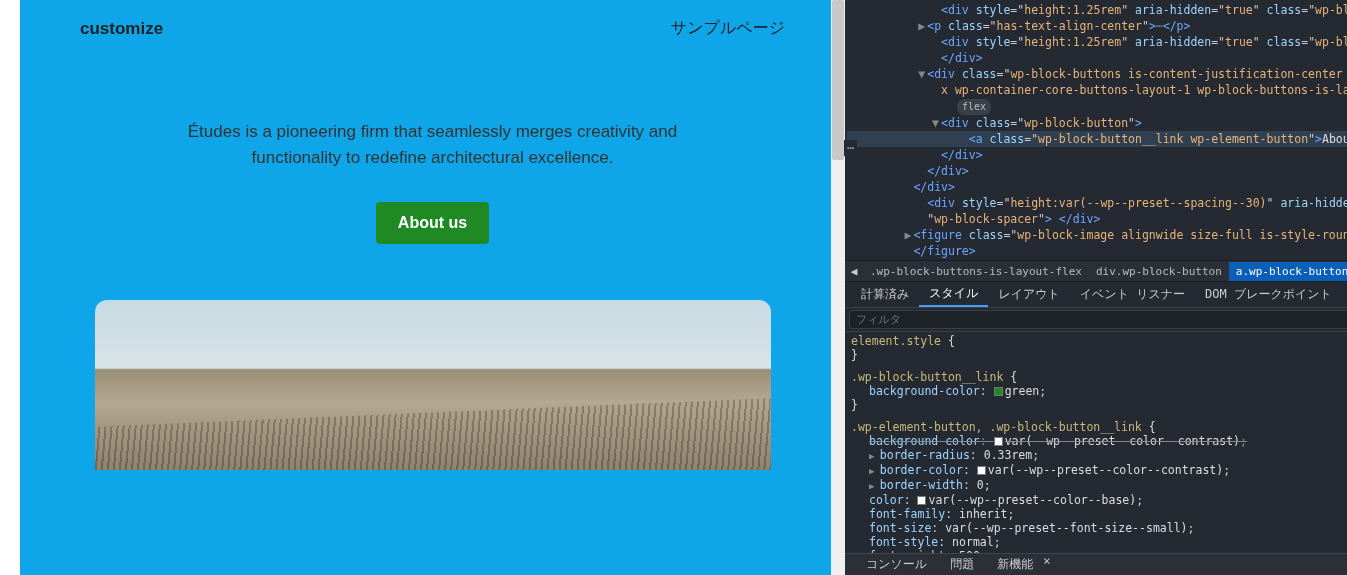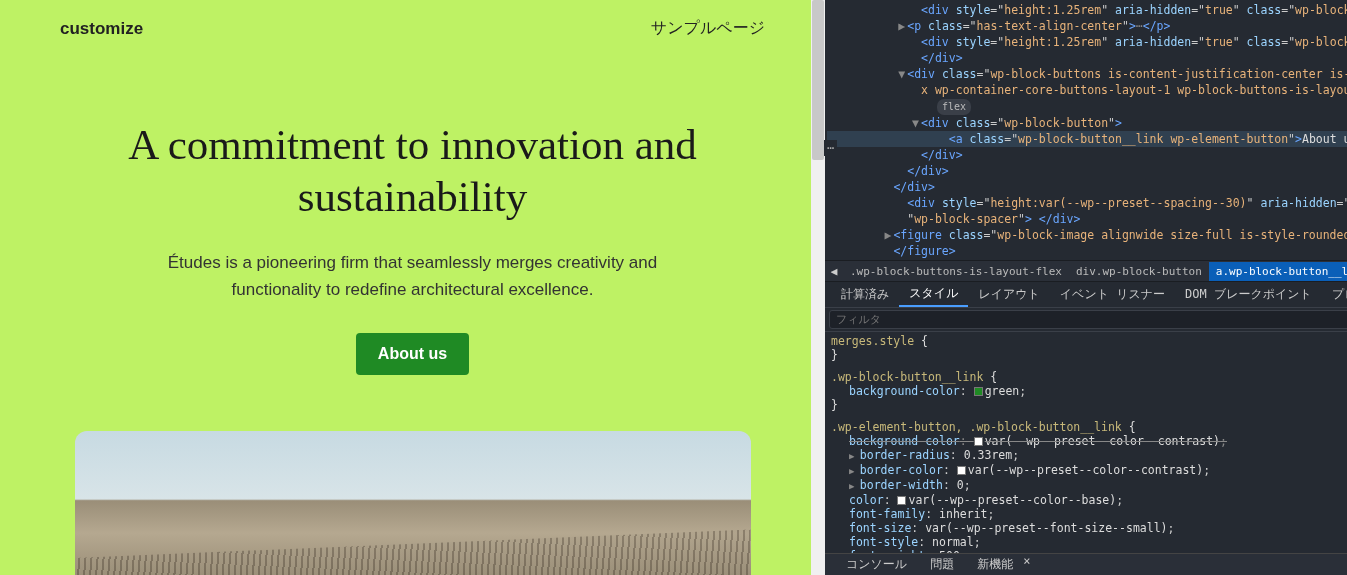--- a/index.html
+++ b/index.html
@@ -1,18 +1,18 @@
 <!DOCTYPE html>
 <html><head>
 <meta charset="utf-8">
 <style>
 * { margin: 0; padding: 0; box-sizing: border-box; }
 body { font-family: -apple-system, BlinkMacSystemFont, "Segoe UI", sans-serif; display: flex; height: 575px; width: 1347px; overflow: hidden; background: #fff; }
 
-.left-pane { flex: 0 0 825px; background: #bef264; overflow-y: auto; position: relative; }
+.left-pane { flex: 0 0 825px; background: #0ea5e9; overflow-y: auto; position: relative; margin-left: 20px; }
 .left-content { padding: 18px 60px 0 60px; }
 .site-header { display: flex; justify-content: space-between; align-items: center; margin-bottom: 80px; }
 .site-title { font-size: 17px; font-weight: 600; color: #222; }
 .nav-link { font-size: 16px; color: #222; }
 .hero-title { font-family: Georgia, "Times New Roman", serif; font-size: 43px; font-weight: 400; text-align: center; line-height: 1.2; color: #1a1a1a; margin-bottom: 28px; }
 .hero-sub { font-size: 17px; text-align: center; color: #333; line-height: 1.55; margin: 0 auto 30px; max-width: 550px; }
 .btn-wrap { text-align: center; margin-bottom: 56px; }
 .about-btn { display: inline-block; background: #1f8a24; color: #fff; font-size: 16px; font-weight: 600; padding: 12px 22px; border-radius: 4px; border: none; cursor: pointer; }
 .hero-image { width: 676px; height: 170px; margin: 0 auto; border-radius: 12px 12px 0 0; background: linear-gradient(to bottom, #c7dae2 0%, #d8e4e8 40%, #9a8e78 41%, #b5a890 60%, #8a7e68 100%); position: relative; overflow: hidden; }
 .hero-image::before { content: ""; position: absolute; left: 0; right: 0; top: 58%; height: 42%; background: repeating-linear-gradient(95deg, rgba(60,50,40,0.35) 0 2px, rgba(160,150,130,0.2) 2px 6px); clip-path: polygon(0 40%, 100% 0, 100% 100%, 0 100%); }
@@ -61,21 +61,20 @@
 </style>
 </head>
 <body>
 
 <div class="left-pane">
   <div class="left-content">
     <div class="site-header">
       <div class="site-title">customize</div>
       <div class="nav-link">サンプルページ</div>
     </div>
-    <h1 class="hero-title">A commitment to innovation and sustainability</h1>
     <p class="hero-sub">Études is a pioneering firm that seamlessly merges creativity and functionality to redefine architectural excellence.</p>
     <div class="btn-wrap">
       <button class="about-btn">About us</button>
     </div>
     <div class="hero-image"></div>
   </div>
   <div class="scrollbar-track">
     <div class="scrollbar-thumb"></div>
   </div>
 </div>
@@ -119,21 +118,21 @@
       <div class="stab">DOM ブレークポイント</div>
       <div class="stab">プロパティ</div>
     </div>
 
   <div class="filter-row">
     <input class="filter-input" placeholder="フィルタ" style="">
 
   </div>
 
   <div class="styles-body" id="styles-body">
-      <div class="rule"><span class="sel-text">merges.style</span> <span class="brace">{</span><br><span class="brace">}</span></div>
+      <div class="rule"><span class="sel-text">element.style</span> <span class="brace">{</span><br><span class="brace">}</span></div>
       <div class="rule"><span class="sel-text">.wp-block-button__link</span> <span class="brace">{</span><br><div class="prop"><span class="p-name">background-color</span>: <span class="sw" style="background:#1f8a24"></span><span class="p-val">green</span>;</div><span class="brace">}</span></div>
       <div class="rule"><span class="sel-text">.wp-element-button, .wp-block-button__link</span> <span class="brace">{</span><br><div class="prop p-strike"><span class="p-name">background-color</span>: <span class="sw" style="background:#fff"></span><span class="p-val">var(--wp--preset--color--contrast)</span>;</div><div class="prop"><span class="tri">▶ </span><span class="p-name">border-radius</span>: <span class="p-val">0.33rem</span>;</div><div class="prop"><span class="tri">▶ </span><span class="p-name">border-color</span>: <span class="sw" style="background:#fff"></span><span class="p-val">var(--wp--preset--color--contrast)</span>;</div><div class="prop"><span class="tri">▶ </span><span class="p-name">border-width</span>: <span class="p-val">0</span>;</div><div class="prop"><span class="p-name">color</span>: <span class="sw" style="background:#fff"></span><span class="p-val">var(--wp--preset--color--base)</span>;</div><div class="prop"><span class="p-name">font-family</span>: <span class="p-val">inherit</span>;</div><div class="prop"><span class="p-name">font-size</span>: <span class="p-val">var(--wp--preset--font-size--small)</span>;</div><div class="prop"><span class="p-name">font-style</span>: <span class="p-val">normal</span>;</div><div class="prop"><span class="p-name">font-weight</span>: <span class="p-val">500</span>;</div></div>
     </div>
 
   <div class="drawer">
     <div id="drawer-tabs" style="display:flex">
         <div class="drawer-tab">コンソール</div>
         <div class="drawer-tab">問題</div>
         <div class="drawer-tab">新機能</div>
         <span class="drawer-close">×</span>

